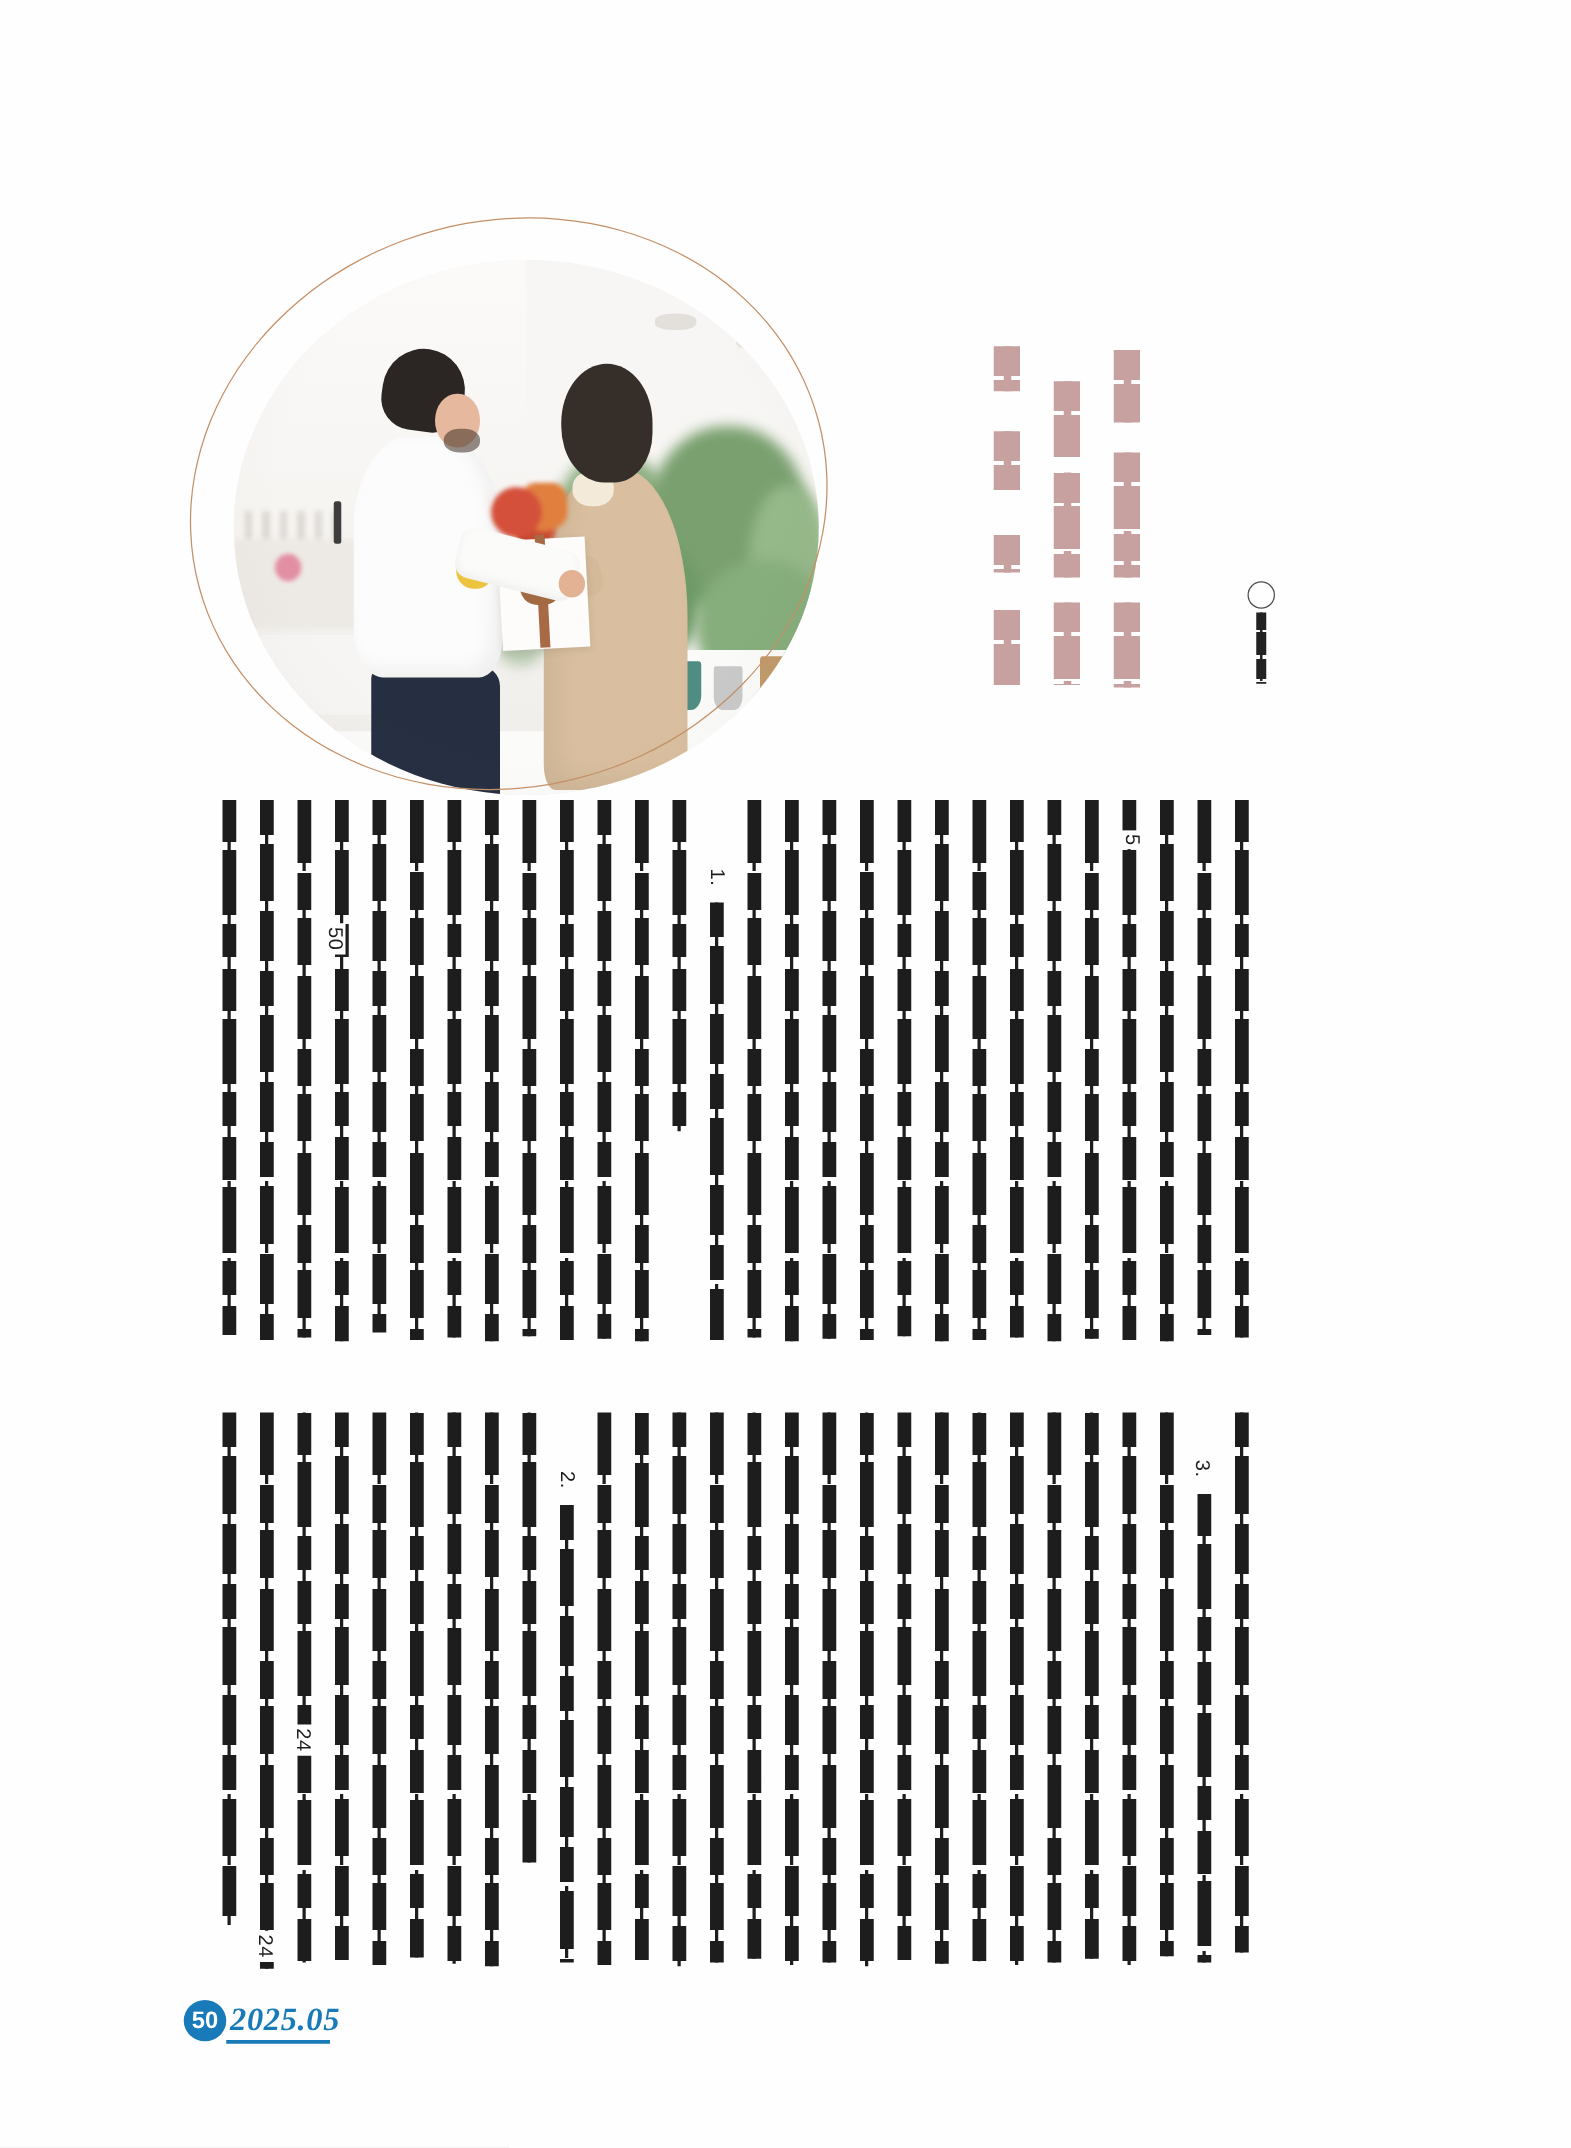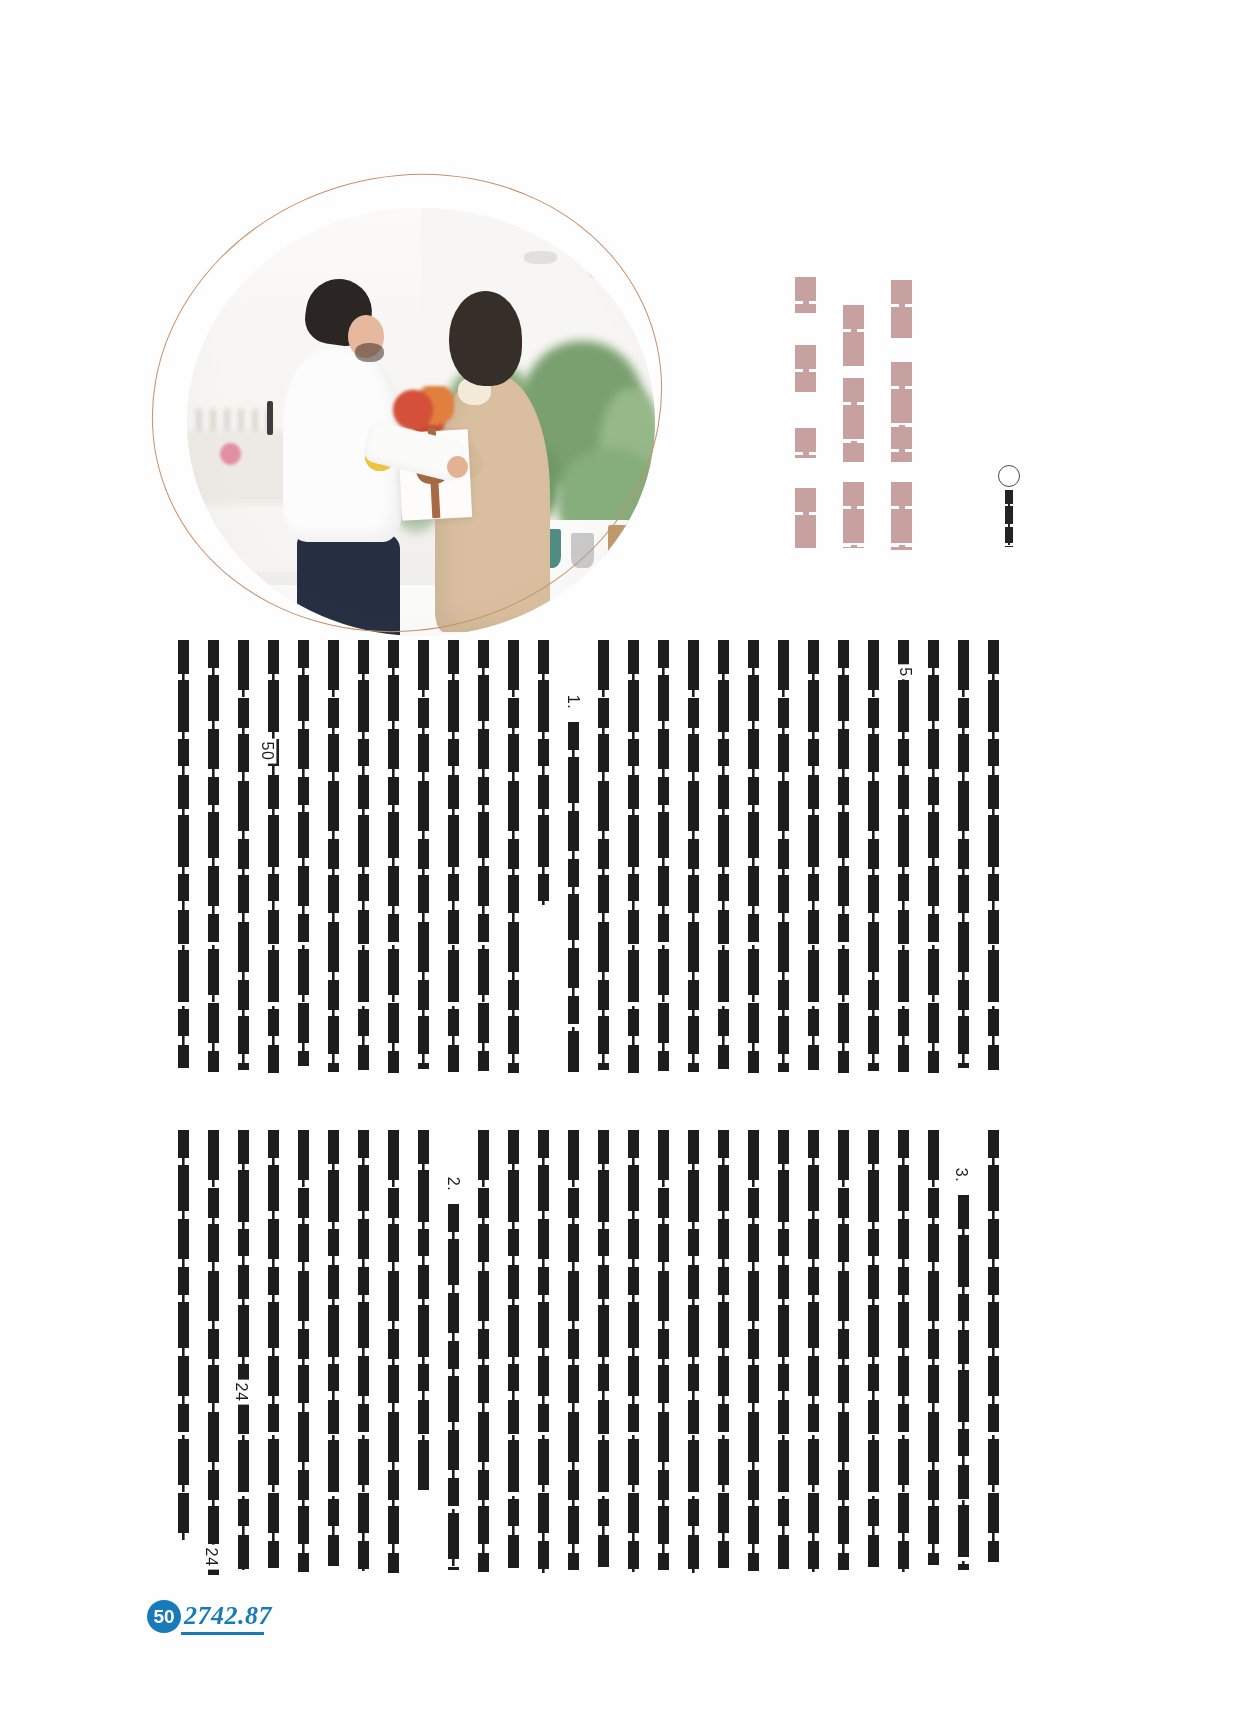--- a/index.html
+++ b/index.html
@@ -218,16 +218,16 @@
         <span>24</span>
       </div>
       <div class="num-marker masked" style="left: 201px; top: 1543px; width: 21px; height: 28px;">
         <span>24</span>
       </div>
     </div>
 
   <div class="pagenum-badge" style="background: rgb(24, 122, 184);">
     <span>50</span>
   </div>
-  <div class="issue" style="color: rgb(24, 122, 184);">2742.87</div>
+  <div class="issue" style="color: rgb(24, 122, 184);">2025.05</div>
   <div class="issue-underline" style="background: rgb(24, 122, 184);"></div>
 
 </div>
 
 </body></html>

